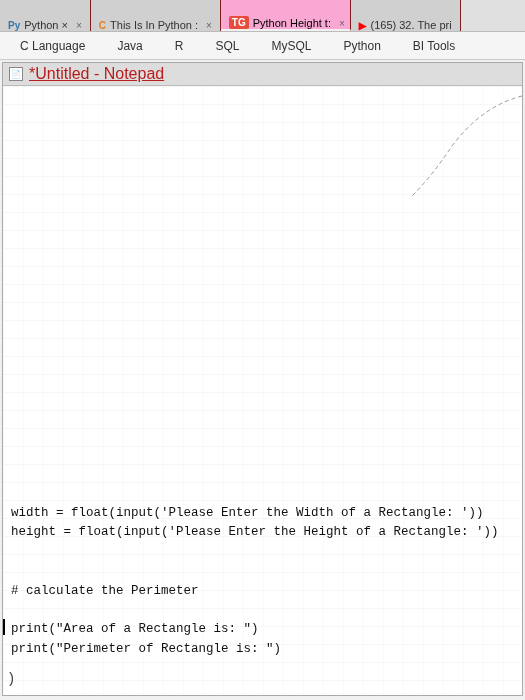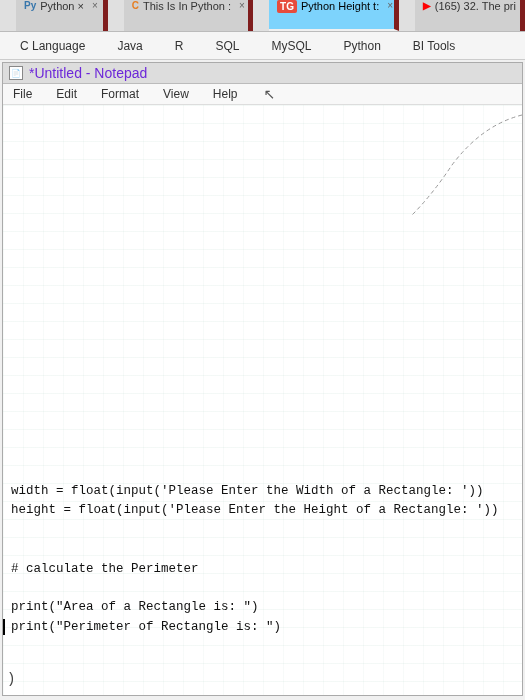--- a/index.html
+++ b/index.html
@@ -16,36 +16,35 @@
       display: flex;
       align-items: stretch;
       background: #e0e0e0;
       height: 32px;
       font-size: 12px;
       border-bottom: 1px solid #bbb;
       overflow: hidden;
     }
     .tab {
       display: flex;
-      align-items: flex-start;
+      align-items: flex-end;
       padding: 0 8px;
-      border-right: 5px solid #7f1d1d;
+      border-right: 1px solid #7f1d1d;
       background: #d0d0d0;
       color: #333;
       white-space: nowrap;
       max-width: 130px;
       overflow: hidden;
       text-overflow: ellipsis;
       font-size: 11px;
       gap: 4px;
       cursor: pointer;
-      margin-left: 16px;
     }
     .tab.active {
-      background: #7dd3fc;
+      background: #f9a8d4;
       color: #000;
       border-bottom: 2px solid #f0f0f0;
     }
     .tab .tab-icon {
       font-size: 10px;
       font-weight: bold;
     }
     .tab .close-btn {
       margin-left: 4px;
       font-size: 10px;
@@ -98,22 +97,23 @@
       width: 14px;
       height: 14px;
       background: #fff;
       border: 1px solid #888;
       display: inline-block;
       font-size: 8px;
       line-height: 14px;
       text-align: center;
     }
     .notepad-title-text {
-      font-size: 14px;
-      color: #6d28d9;
+      font-size: 16px;
+      color: #b91c1c;
+      text-decoration: underline;
     }
 
     
     .notepad-menu-bar {
       display: flex;
       align-items: center;
       padding: 2px 4px;
       font-size: 12px;
       border-bottom: 1px solid #ddd;
       background: #f8f8f8;
@@ -137,21 +137,21 @@
       position: relative;
       
       background-image:
         linear-gradient(rgba(180,210,200,0.15) 1px, transparent 1px),
         linear-gradient(90deg, rgba(180,210,200,0.1) 1px, transparent 1px);
       background-size: 20px 18px;
     }
 
     .code-area {
       position: absolute;
-      bottom: 54px;
+      bottom: 32px;
       left: 0;
       right: 0;
       padding: 4px 8px;
     }
 
     .code-line {
       line-height: 1.55;
       white-space: pre;
       font-family: 'Courier New', Courier, monospace;
       font-size: 12.5px;
@@ -223,29 +223,20 @@
   <div class="nav-item">BI Tools</div>
 </div>
 
 <div class="notepad-window">
 
   <div class="notepad-title-bar">
     <span class="notepad-icon">📄</span>
     <span class="notepad-title-text">*Untitled - Notepad</span>
   </div>
 
-  <div class="notepad-menu-bar">
-    <span class="menu-item">File</span>
-    <span class="menu-item">Edit</span>
-    <span class="menu-item">Format</span>
-    <span class="menu-item">View</span>
-    <span class="menu-item">Help</span>
-
-    <span style="margin-left:8px; color:#555; font-size:14px;">↖</span>
-  </div>
 
   <div class="notepad-content">
 
     <svg class="deco-curve" viewBox="0 0 200 120" fill="none" xmlns="http://www.w3.org/2000/svg">
       <path d="M 200 10 Q 160 20, 130 60 Q 110 90, 90 110" stroke="#999" stroke-width="1" fill="none" stroke-dasharray="4,3"></path>
     </svg>
 
     <div class="left-cursor"></div>
 
     <div class="code-area">

